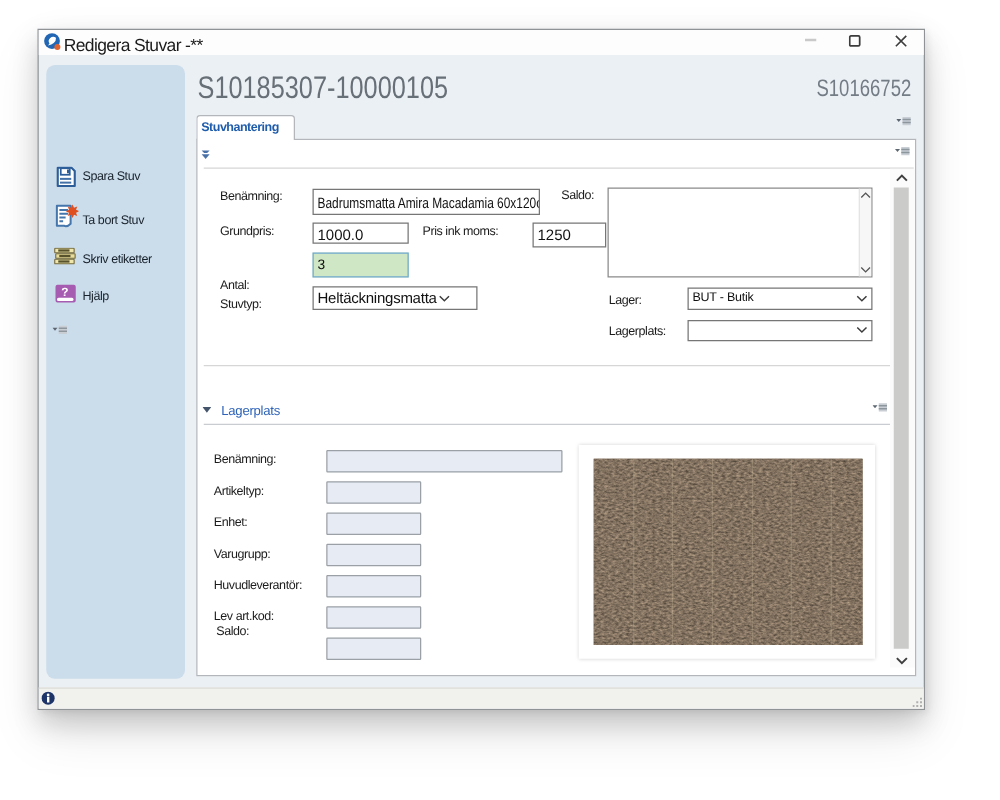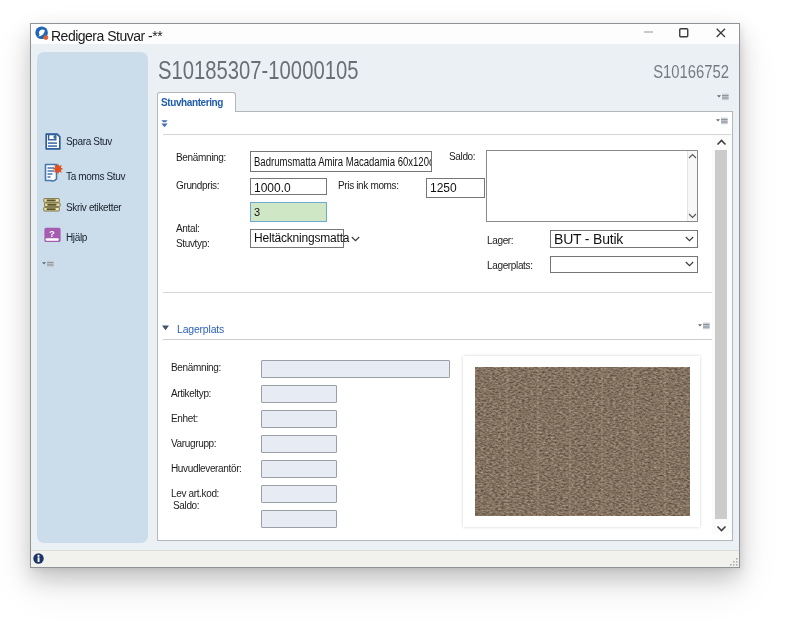--- a/index.html
+++ b/index.html
@@ -64,21 +64,21 @@
   <div class="abs sbtn" style="top:131px;left:66px;height:20px">
       <span class="lbl" style="margin-left:0">Spara Stuv</span>
     </div>
 
   <svg class="abs" style="left:43px;top:163px" width="20" height="20" viewBox="0 0 20 20">
     <path d="M2.5 1.5 h11 v14.5 q-3 3 -5.5 1.5 h-5.5 z" fill="#fff" stroke="#4576ac" stroke-width="1.6" stroke-linejoin="round"></path>
     <path d="M4.5 5 h7 M4.5 8 h7 M4.5 11 h5 M4.5 14 h3" stroke="#4576ac" stroke-width="1.5"></path>
     <path d="M15 0.5 l1.2 2.6 2.6-1 -1 2.6 2.6 1.2 -2.6 1.2 1 2.6 -2.6-1 -1.2 2.6 -1.2-2.6 -2.6 1 1-2.6 -2.6-1.2 2.6-1.2 -1-2.6 2.6 1 z" fill="#e04f1f"></path>
   </svg>
   <div class="abs sbtn" style="top:166px;left:66px;height:20px">
-      <span class="lbl" style="margin-left:0">Ta moms Stuv</span>
+      <span class="lbl" style="margin-left:0">Ta bort Stuv</span>
     </div>
 
   <svg class="abs" style="left:43px;top:198px" width="18" height="15" viewBox="0 0 18 15">
     <g stroke="#756a3a" stroke-width="0.9">
       <rect x="0.8" y="0.6" width="15.5" height="3.6" fill="#efe6ac" rx="0.5"></rect>
       <rect x="1.6" y="5" width="15.5" height="3.6" fill="#e7dc9c" rx="0.5"></rect>
       <rect x="0.8" y="9.4" width="15.5" height="3.6" fill="#efe6ac" rx="0.5"></rect>
     </g>
     <rect x="3.6" y="1.5" width="9" height="1.8" fill="#57512c"></rect>
     <rect x="4.4" y="5.9" width="9" height="1.8" fill="#57512c"></rect>
@@ -132,36 +132,36 @@
   <div class="abs flabel" style="left:176px;top:152px">Benämning:</div>
   <div class="abs tbox" style="left:250px;top:151px;width:182px;height:21px;line-height:20px"><span style="display:inline-block;transform:scaleX(0.795);transform-origin:0 50%;white-space:pre">Badrumsmatta Amira Macadamia 60x120c</span></div>
   <div class="abs flabel" style="left:449px;top:151px">Saldo:</div>
   <div class="abs flabel" style="left:176px;top:180px">Grundpris:</div>
   <div class="abs tbox" style="left:250px;top:178px;width:77px;height:17px">1000.0</div>
   <div class="abs flabel" style="left:338px;top:180px">Pris ink moms:</div>
   <div class="abs tbox" style="left:426px;top:178px;width:59px;height:20px">1250</div>
   <div class="abs flabel" style="left:176px;top:223px">Antal:</div>
   <div class="abs" style="left:250px;top:202px;width:77px;height:20px;background:#cfe7c4;border:1px solid #70a9cf;font-size:11px;line-height:18px;padding-left:3px;color:#111">3</div>
   <div class="abs flabel" style="left:176px;top:238px">Stuvtyp:</div>
-  <div class="abs combo" style="left:250px;top:229px;width:94px;height:19px">Heltäckningsmatta</div>
+  <div class="abs combo" style="left:250px;top:229px;width:132px;height:19px">Heltäckningsmatta</div>
   <svg class="abs" style="left:351px;top:236px" width="9" height="6" viewBox="0 0 9 6">
       <path d="M0.8 1 L4.5 4.6 L8.2 1" fill="none" stroke="#3c3c3c" stroke-width="1.2"></path>
     </svg>
 
   <div class="abs" style="left:486px;top:150px;width:212px;height:72px;background:#fff;border:1px solid #8a8a8a"></div>
   <div class="abs" style="left:687px;top:151px;width:10px;height:70px;background:#f7f7f7;border-left:1px solid #e4e4e4"></div>
   <svg class="abs" style="left:688px;top:153px" width="9" height="7" viewBox="0 0 9 7">
       <path d="M1 5 L4.5 1.5 L8 5" fill="none" stroke="#555" stroke-width="1.1"></path>
     </svg>
   <svg class="abs" style="left:688px;top:212px" width="9" height="7" viewBox="0 0 9 7">
       <path d="M1 2 L4.5 5.5 L8 2" fill="none" stroke="#555" stroke-width="1.1"></path>
     </svg>
 
   <div class="abs flabel" style="left:487px;top:235px">Lager:</div>
-  <div class="abs combo" style="left:550px;top:230px;width:148px;height:18px;line-height:16px;font-size:14px">BUT - Butik</div>
+  <div class="abs combo" style="left:550px;top:230px;width:148px;height:18px;line-height:16px;font-size:10px">BUT - Butik</div>
   <svg class="abs" style="left:685px;top:236px" width="9" height="6" viewBox="0 0 9 6">
       <path d="M0.8 1 L4.5 4.6 L8.2 1" fill="none" stroke="#3c3c3c" stroke-width="1.2"></path>
     </svg>
   <div class="abs flabel" style="left:487px;top:260px">Lagerplats:</div>
   <div class="abs combo" style="left:550px;top:256px;width:148px;height:17px;line-height:15px"></div>
   <svg class="abs" style="left:685px;top:261px" width="9" height="6" viewBox="0 0 9 6">
       <path d="M0.8 1 L4.5 4.6 L8.2 1" fill="none" stroke="#3c3c3c" stroke-width="1.2"></path>
     </svg>
 
   <div class="abs hline" style="left:163px;top:292px;width:568px"></div>

